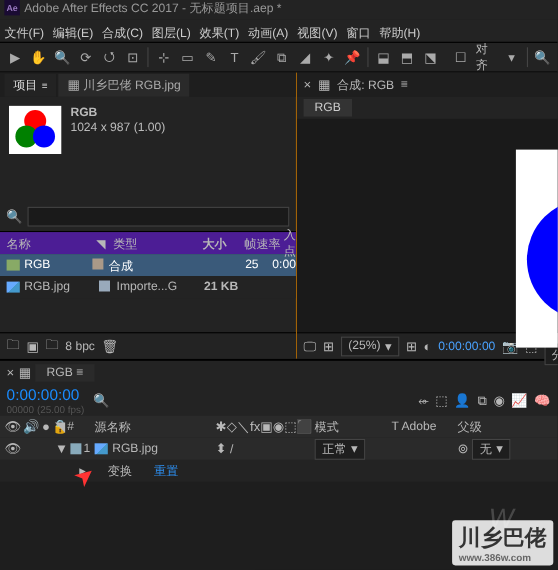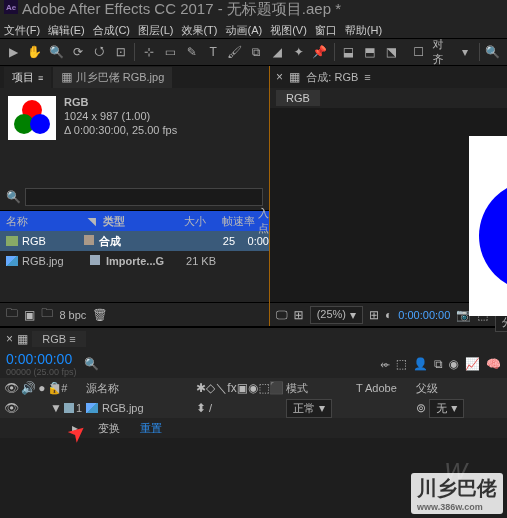--- a/index.html
+++ b/index.html
@@ -1,19 +1,19 @@
 <!DOCTYPE html>
 <html><head>
 <meta charset="utf-8">
 <style>
 * { margin: 0; padding: 0; box-sizing: border-box; font-family: "Microsoft YaHei", sans-serif; }
 body { background: #1e1e1e; color: #b8b8b8; font-size: 11px; width: 507px; height: 518px; overflow: hidden; position: relative; }
 .titlebar { background: #232323; height: 18px; display: flex; padding: 0 4px; }
 .app-icon { width: 14px; height: 14px; background: #1a0b33; display: inline-flex; align-items: center; justify-content: center; color: #9a7ac2; font-size: 8px; font-weight: bold; margin-right: 4px; }
-.title-text { color: #999; font-size: 15px; }
+.title-text { color: #999; font-size: 11px; }
 .menubar { background: #232323; height: 20px; display: flex; align-items: flex-end; padding: 0 4px; gap: 8px; }
 .menubar span { color: #ccc; cursor: pointer; }
 .toolbar { background: #232323; height: 28px; border-top: 1px solid #000; border-bottom: 1px solid #000; display: flex; align-items: center; padding: 0 6px; gap: 6px; }
 .tool-icon { width: 18px; height: 18px; display: inline-flex; align-items: center; justify-content: center; color: #aaa; cursor: pointer; }
 .tool-sep { width: 1px; height: 18px; background: #444; }
 .main-split { display: flex; height: 260px; }
 .left-panel { width: 270px; background: #232323; border-right: 1px solid #a16207; display: flex; flex-direction: column; }
 .right-panel { flex: 1; background: #232323; display: flex; flex-direction: column; }
 .panel-tabs { height: 22px; display: flex; align-items: center; gap: 2px; padding: 0 4px; background: #1e1e1e; }
 .panel-tab { padding: 3px 8px; background: #2a2a2a; color: #aaa; cursor: pointer; position: relative; }
@@ -24,27 +24,27 @@
 .thumb-circles { position: absolute; inset: 0; background: #fff; }
 .tc { position: absolute; width: 20px; height: 20px; border-radius: 50%; }
 .tc.r { background: red; top: 4px; left: 14px; }
 .tc.g { background: green; top: 18px; left: 6px; }
 .tc.b { background: blue; top: 18px; left: 22px; }
 .proj-meta { display: flex; flex-direction: column; gap: 2px; color: #bbb; }
 .proj-name { font-weight: bold; }
 .search-row { padding: 4px 6px; display: flex; align-items: center; gap: 4px; border-bottom: 1px solid #000; }
 .search-input { flex: 1; background: #1a1a1a; border: 1px solid #444; color: #ccc; padding: 2px 4px; height: 18px; }
 .proj-grid { flex: 1; }
-.grid-head, .grid-row { display: flex; height: 20px; align-items: center; background: #1d4ed8; }
+.grid-head, .grid-row { display: flex; height: 20px; align-items: center; background: #4c1d95; }
 .grid-row { background: #232323; }
 .grid-row.sel { background: #3a5a7a; color: #fff; }
 .col-name { width: 90px; padding-left: 6px; display: flex; align-items: center; gap: 4px; }
 .col-label { width: 16px; }
-.col-type { width: 70px; font-weight: bold; }
-.col-size { width: 50px; text-align: center; }
+.col-type { width: 70px; }
+.col-size { width: 50px; text-align: center; font-weight: bold; }
 .col-fr { width: 40px; text-align: center; }
 .col-in { flex: 1; }
 .proj-foot { height: 24px; background: #232323; border-top: 1px solid #000; display: flex; align-items: center; padding: 0 6px; gap: 6px; }
 .comp-head { height: 22px; background: #1e1e1e; display: flex; align-items: center; padding: 0 6px; gap: 6px; }
 .comp-tab-row { height: 20px; display: flex; padding: 2px 6px; }
 .comp-tab { background: #333; color: #ccc; padding: 2px 10px; }
 .viewer { flex: 1; background: #1a1a1a; position: relative; }
 .canvas { position: absolute; right: 0; top: 28px; width: 60px; height: 180px; background: #fff; overflow: hidden; }
 .big-b { position: absolute; width: 110px; height: 110px; border-radius: 50%; background: blue; right: -60px; top: 45px; }
 .viewer-foot { height: 24px; background: #232323; border-top: 1px solid #000; display: flex; align-items: center; padding: 0 6px; gap: 6px; justify-content: space-between; }
@@ -137,21 +137,20 @@
       <div class="thumb">
         <div class="thumb-circles">
             <div class="tc r"></div>
             <div class="tc g"></div>
             <div class="tc b"></div>
           </div>
       </div>
       <div class="proj-meta">
         <span class="proj-name">RGB</span>
         <span>1024 x 987 (1.00)</span>
-        <span>Δ 0:00:30:00, 25.00 fps</span>
       </div>
     </div>
     <div style="flex:0.4"></div>
     <div class="search-row">
       <span class="ic">🔍</span>
       <input class="search-input" style="">
     </div>
     <div class="proj-grid">
       <div class="grid-head">
         <div class="col-name">名称</div>

